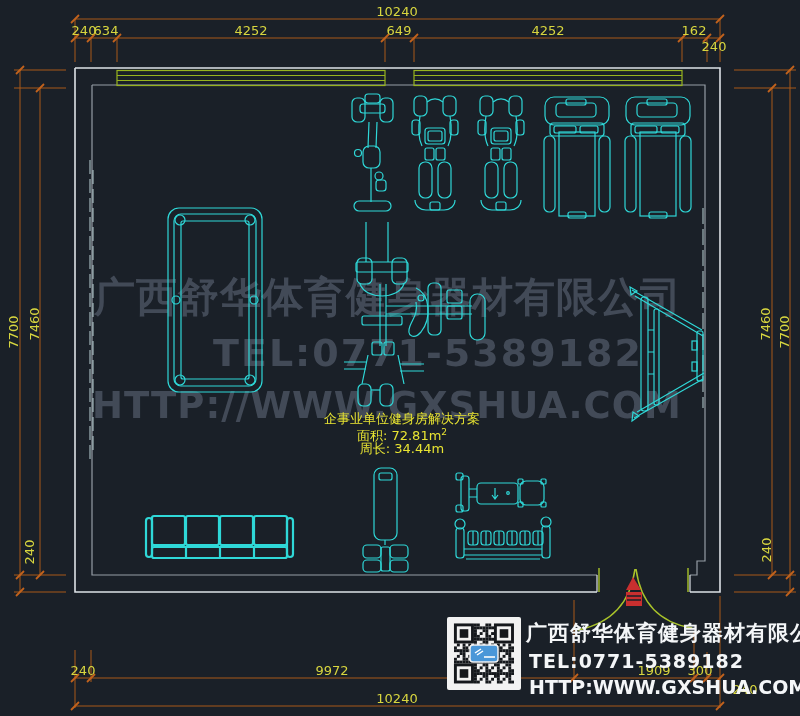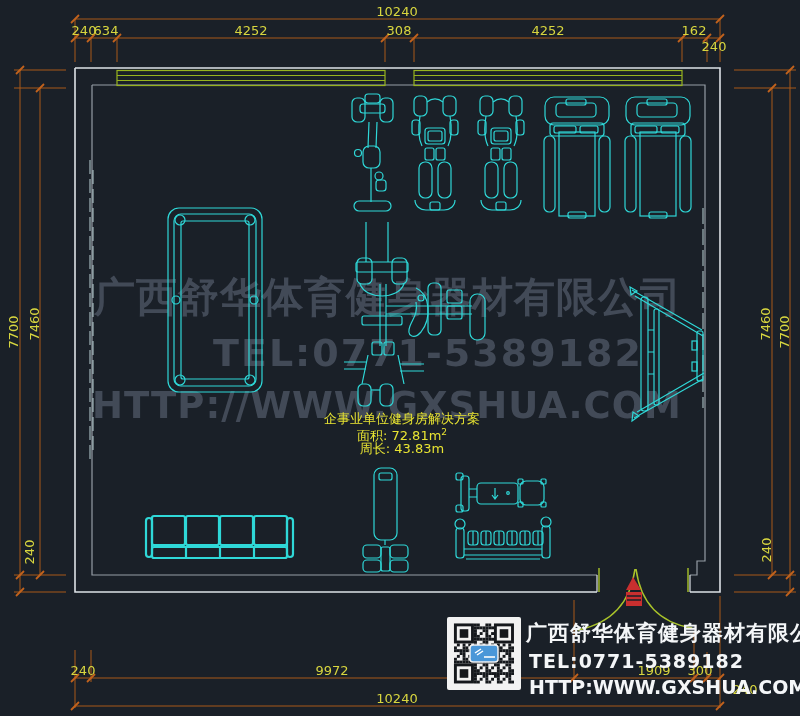--- a/index.html
+++ b/index.html
@@ -266,21 +266,21 @@
         <rect x="533" y="531" width="10" height="14" rx="3"></rect>
           <path d="M538,531 V545"></path>
       </g>
     </g>
   </svg>
 
   <span class="dimtxt" style="left:397px;top:11px">10240</span>
   <span class="dimtxt" style="left:84px;top:30px">240</span>
   <span class="dimtxt" style="left:106px;top:30px">634</span>
   <span class="dimtxt" style="left:251px;top:30px">4252</span>
-  <span class="dimtxt" style="left:399px;top:30px">308</span>
+  <span class="dimtxt" style="left:399px;top:30px">649</span>
   <span class="dimtxt" style="left:548px;top:30px">4252</span>
   <span class="dimtxt" style="left:694px;top:30px">162</span>
   <span class="dimtxt" style="left:714px;top:46px">240</span>
 
   <span class="dimtxt v" style="left:13px;top:332px">7700</span>
   <span class="dimtxt v" style="left:34px;top:324px">7460</span>
   <span class="dimtxt v" style="left:29px;top:552px">240</span>
 
   <span class="dimtxt v" style="left:765px;top:324px">7460</span>
   <span class="dimtxt v" style="left:784px;top:332px">7700</span>
@@ -288,21 +288,21 @@
 
   <span class="dimtxt" style="left:83px;top:670px">240</span>
   <span class="dimtxt" style="left:332px;top:670px">9972</span>
   <span class="dimtxt" style="left:654px;top:670px">1909</span>
   <span class="dimtxt" style="left:700px;top:670px">300</span>
   <span class="dimtxt" style="left:745px;top:689px">240</span>
   <span class="dimtxt" style="left:397px;top:698px">10240</span>
 
   <span class="plan-label" style="left:402px;top:419px">企事业单位健身房解决方案</span>
   <span class="plan-label" style="left:402px;top:434px"><span>面积: 72.81m</span><sup>2</sup></span>
-  <span class="plan-label" style="left:402px;top:449px">周长: 43.83m</span>
+  <span class="plan-label" style="left:402px;top:449px">周长: 34.44m</span>
 
   <svg class="qr" width="74" height="74" viewBox="0 0 74 74">
     <rect x="0" y="0" width="74" height="73" rx="2" fill="#f2f2f2"></rect>
     <g fill="#15181c" id="qr-modules">
         <rect x="27.0" y="6.5" width="2.9" height="2.9"></rect>
         <rect x="29.9" y="6.5" width="2.9" height="2.9"></rect>
         <rect x="38.4" y="6.5" width="2.9" height="2.9"></rect>
         <rect x="41.3" y="6.5" width="2.9" height="2.9"></rect>
         <rect x="27.0" y="9.4" width="2.9" height="2.9"></rect>
         <rect x="29.9" y="9.4" width="2.9" height="2.9"></rect>

